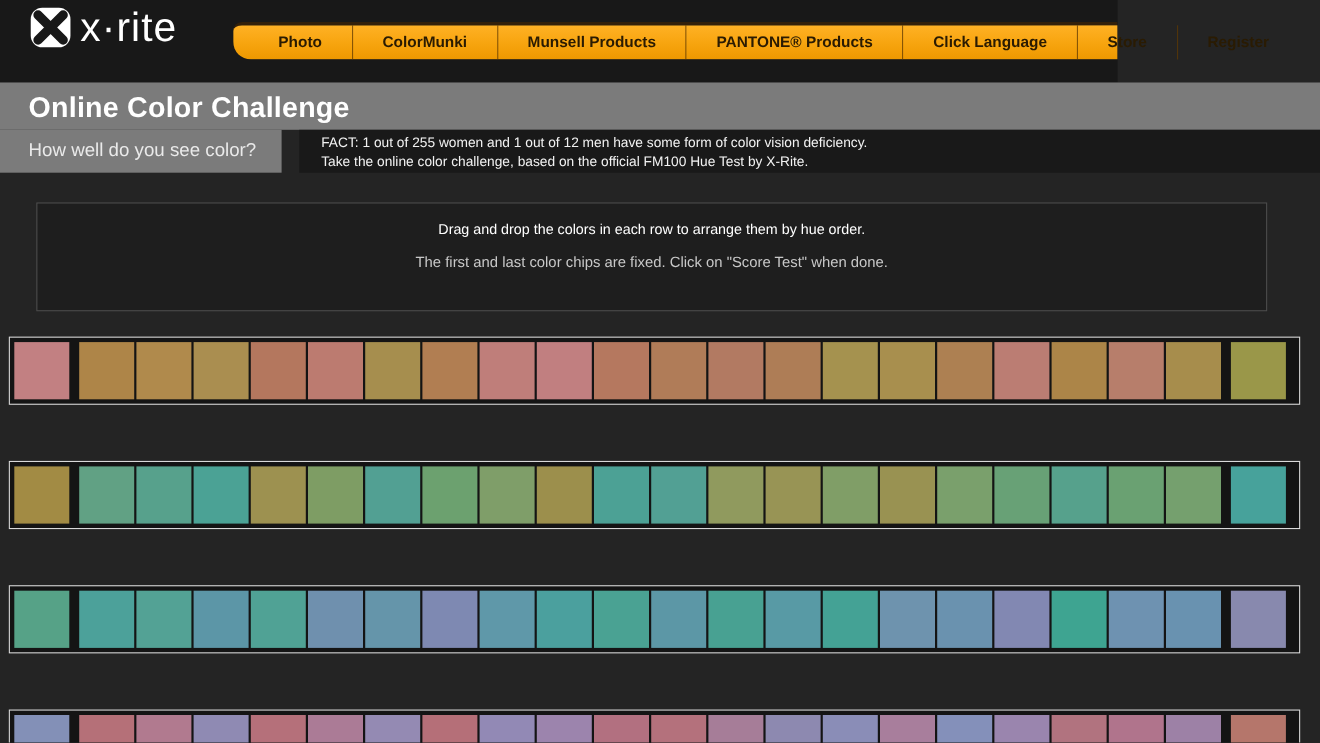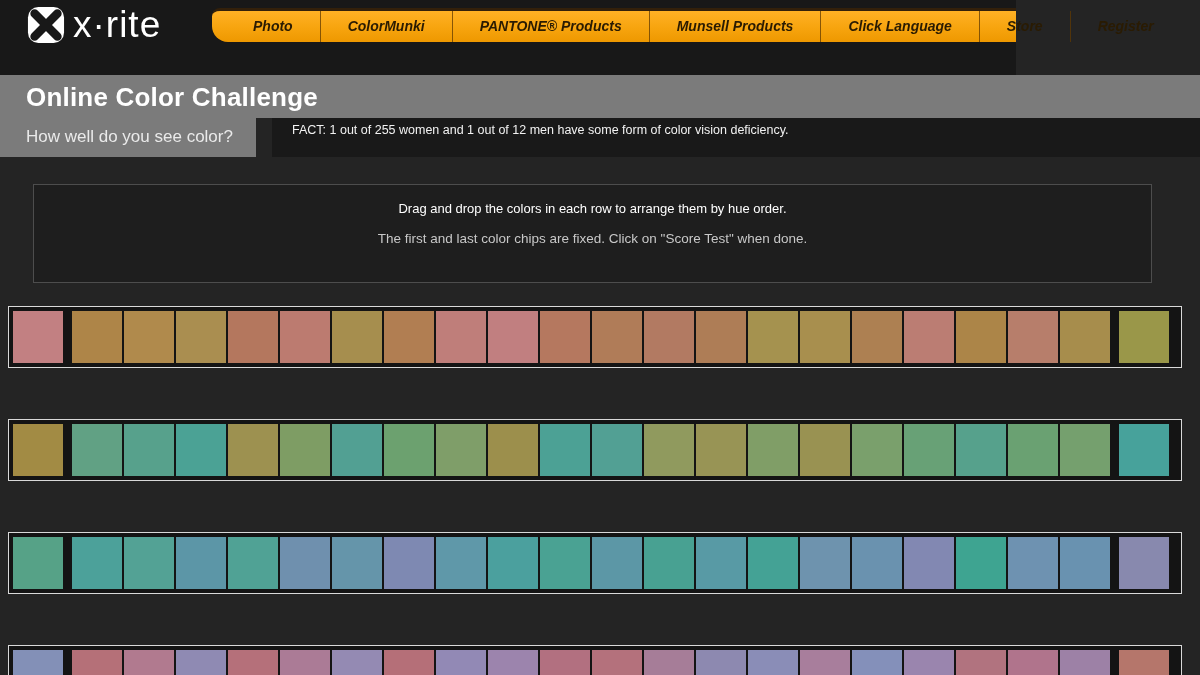--- a/index.html
+++ b/index.html
@@ -7,25 +7,25 @@
     width:1200px;height:675px;overflow:hidden;position:relative;
     background:var(--page-bg,#242424);
     font-family:"Liberation Sans", sans-serif;
   }
   
   .header{position:absolute;left:0;top:0;width:1016px;height:75px;background:var(--header-bg,#181818);}
   .logo{position:absolute;left:27px;top:3px;height:44px;display:flex;align-items:center;gap:8px;}
   .logo-icon{width:38px;height:38px;display:block;}
   .logo-text{color:#fff;font-size:37px;font-weight:400;letter-spacing:1px;line-height:40px;}
   .nav{
-    position:absolute;left:212px;top:8px;right:0;height:31px;
+    position:absolute;left:212px;top:20px;right:0;height:31px;
     border-top:3px solid var(--nav-top-edge,#33200a);
     border-radius:8px 0 0 16px;
     background:linear-gradient(180deg,var(--nav-orange-top,#ffb125) 0%,#f7a40e 55%,var(--nav-orange-bottom,#ee9800) 100%);
-    display:flex;align-items:stretch;padding-left:14px;box-sizing:content-box;font-style:italic;
+    display:flex;align-items:stretch;padding-left:14px;box-sizing:content-box;
   }
   .nav-tab{
     color:var(--nav-text,#2a1b02);font-size:14px;font-weight:700;
     line-height:31px;padding:0 27px;white-space:nowrap;cursor:pointer;
   }
   .nav-tab + .nav-tab{border-left:1px solid rgba(96,58,2,.75);}
   
   .banner-title{position:absolute;left:0;top:75px;width:1200px;height:43px;background:var(--banner-gray,#7b7b7b);}
   .banner-title h1{margin:0;padding-left:26px;color:var(--title-color,#fff);font-size:26px;font-weight:700;line-height:44px;letter-spacing:.2px;}
   .banner-sub{position:absolute;left:0;top:118px;width:1200px;height:39px;}
@@ -61,38 +61,39 @@
   <div class="logo">
     <svg class="logo-icon" viewBox="0 0 40 40" aria-hidden="true">
       <rect x="1" y="1" width="38" height="38" rx="11" fill="#ffffff"></rect>
       <path d="M8 8 L32 32 M32 8 L8 32" stroke="#181818" stroke-width="9" stroke-linecap="round"></path>
     </svg>
     <span class="logo-text">x·rite</span>
   </div>
   <nav class="nav">
       <div class="nav-tab">Photo</div>
       <div class="nav-tab">ColorMunki</div>
+      <div class="nav-tab">Munsell Products</div>
       <div class="nav-tab">PANTONE® Products</div>
-      <div class="nav-tab">Munsell Products</div>
       <div class="nav-tab">Click Language</div>
       <div class="nav-tab">Store</div>
       <div class="nav-tab">Register</div>
     </nav>
 </div>
 
 <div class="banner-title">
   <h1>Online Color Challenge</h1>
 </div>
 
 <div class="banner-sub">
   <div class="left">
     <span>How well do you see color?</span>
   </div>
   <div class="fact">
     <div>FACT: 1 out of 255 women and 1 out of 12 men have some form of color vision deficiency.</div>
+    <div>Take the online color challenge, based on the official FM100 Hue Test by X-Rite.</div>
   </div>
 </div>
 
 <div class="instructions">
   <div class="line1">Drag and drop the colors in each row to arrange them by hue order.</div>
   <div class="line2">The first and last color chips are fixed. Click on "Score Test" when done.</div>
 </div>
 
 <div class="chip-row row-0">
     <div class="chip first" style="background: rgb(194, 128, 130);"></div>

